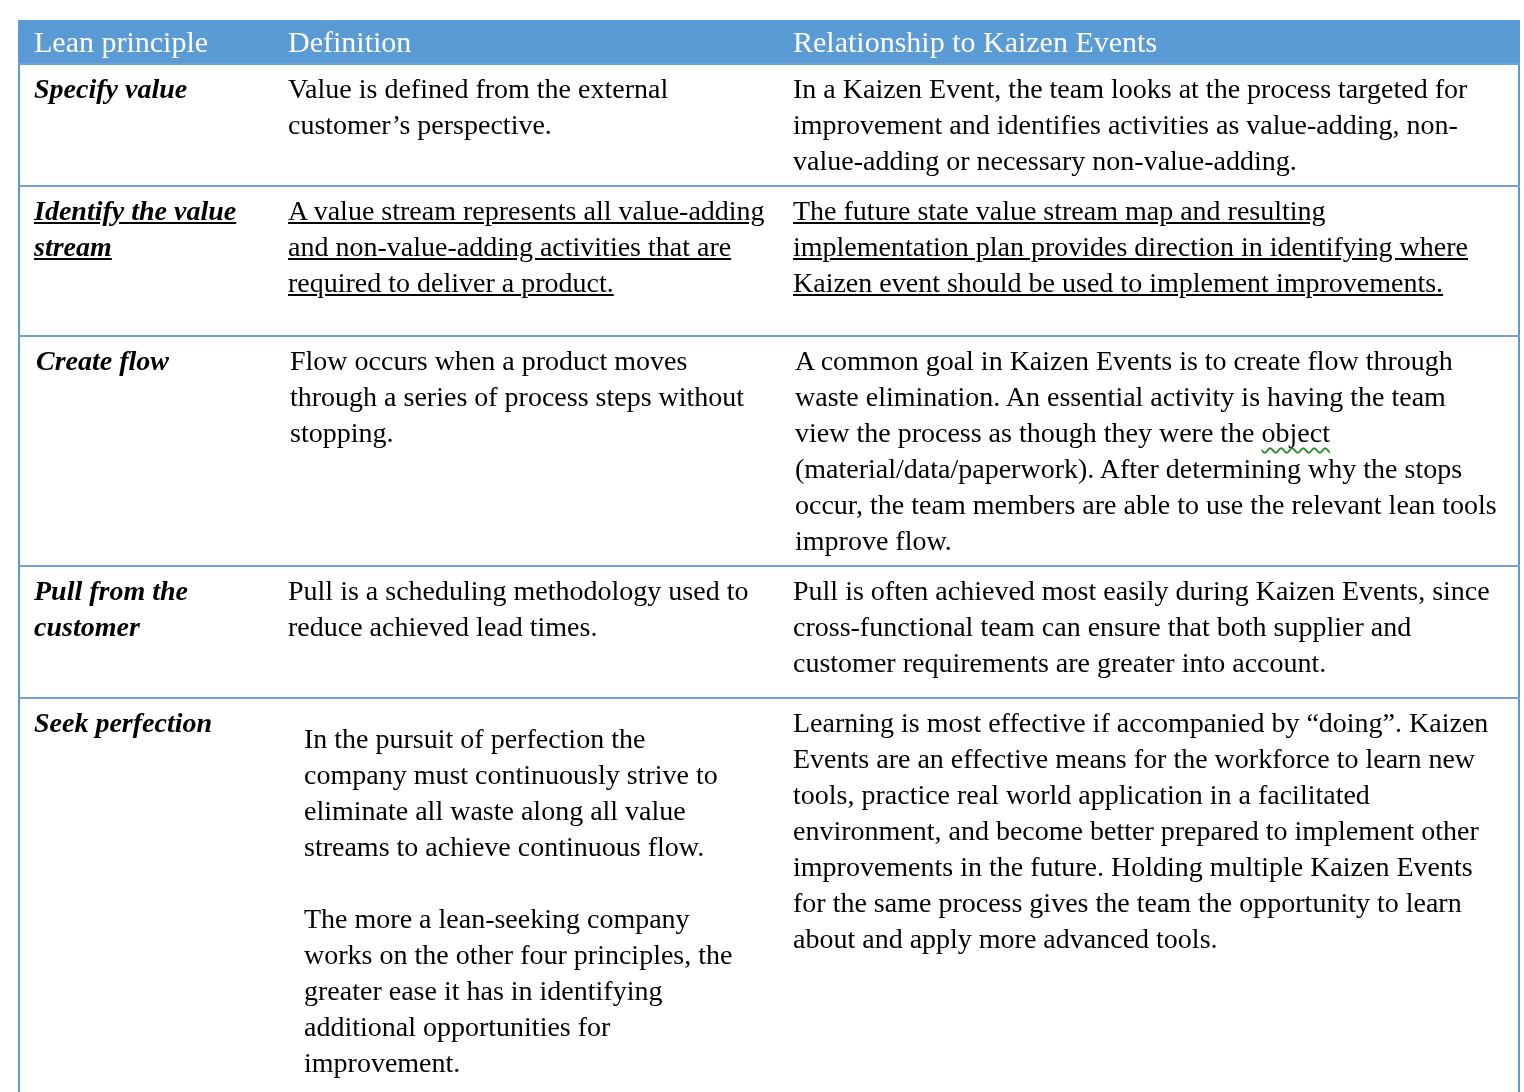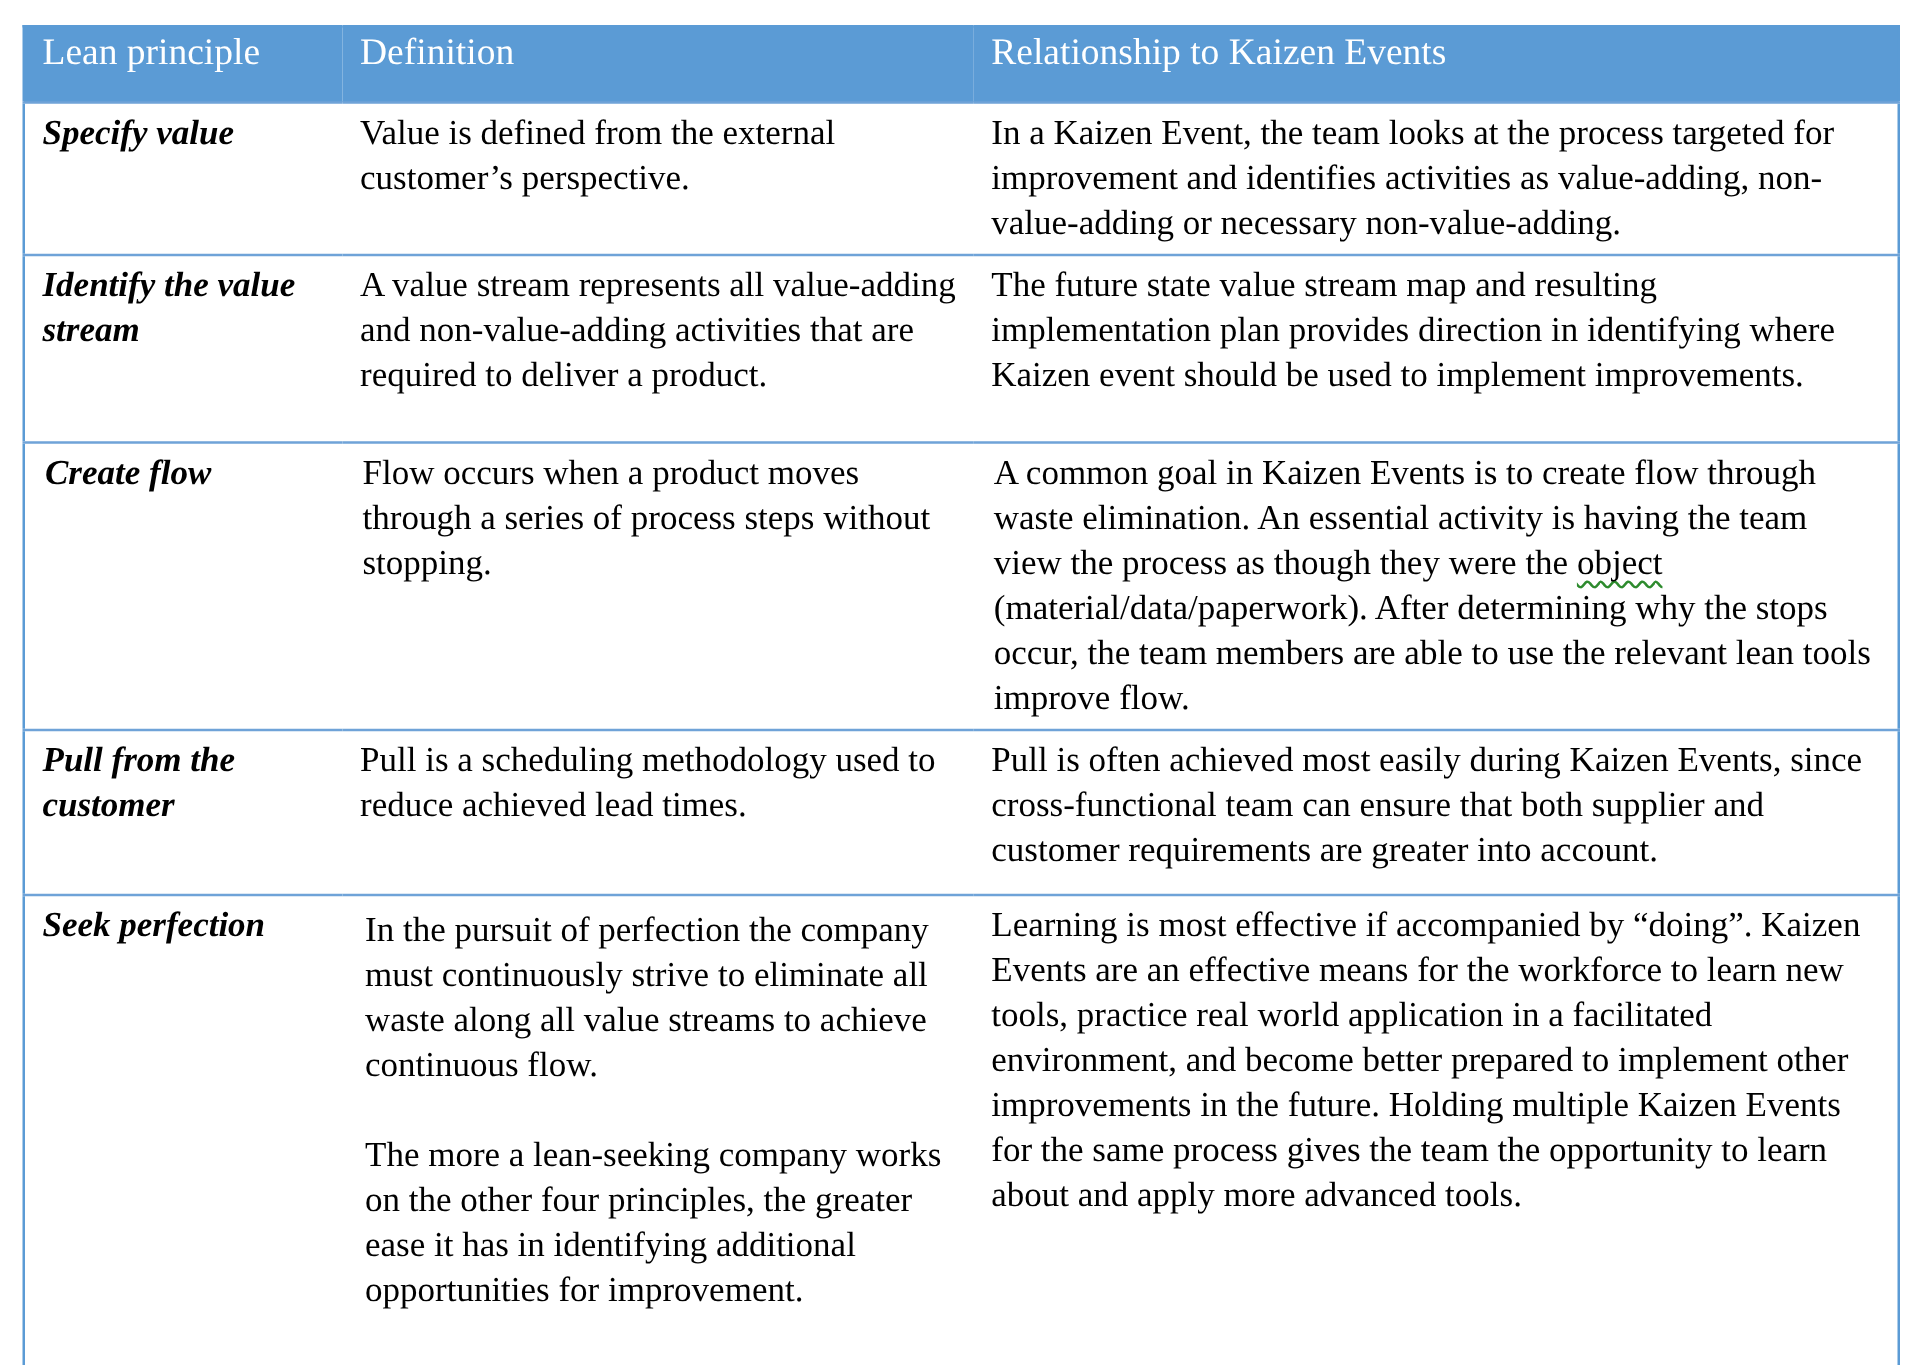--- a/index.html
+++ b/index.html
@@ -36,42 +36,42 @@
   col.c1 { width: 255px; }
   col.c2 { width: 505px; }
   col.c3 { width: 740px; }
   thead th {
     background: var(--header-bg);
     color: var(--header-text);
     font-weight: normal;
     font-size: 30px;
     text-align: left;
     vertical-align: middle;
-    padding: 3px 14px 22px 14px;
+    padding: 3px 14px 4px 14px;
     height: 42px;
     line-height: 34px;
   }
   tbody td {
     vertical-align: top;
     font-size: 28px;
     line-height: 36px;
     padding: 6px 14px 6px 14px;
     border-top: 2px solid var(--grid-line);
     background: #ffffff;
   }
   td.principle {
     font-weight: bold;
     font-style: italic;
   }
   tr.r1 td { height: 121px; margin-top: 35px; }
-  tr.r2 td { height: 150px; }
+  tr.r2 td { height: 150px; text-decoration: underline; }
   tr.r3 td { height: 220px; padding-left: 16px; }
   tr.r4 td { height: 132px; }
   tr.r5 td { height: 388px; }
-  td p { margin: 4px; }
+  td p { margin: 16px; }
   td p.para-gap { margin-top: 36px; }
   .wavy-underline {
     text-decoration-line: underline;
     text-decoration-style: wavy;
     text-decoration-color: var(--wavy);
     text-decoration-thickness: 2px;
     text-underline-offset: 5px;
     text-decoration-skip-ink: none;
   }
 </style>

